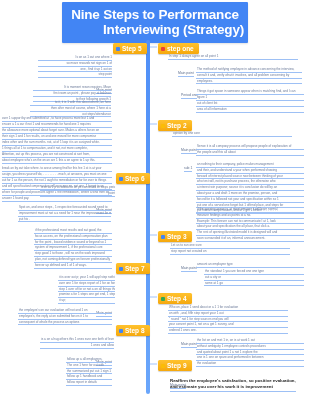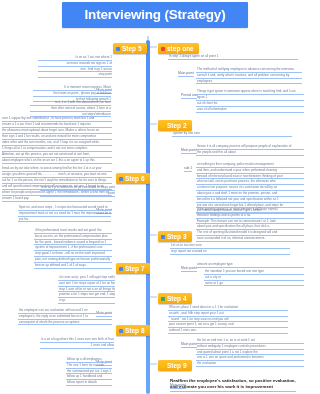--- a/index.html
+++ b/index.html
@@ -11,21 +11,21 @@
 
   
   .title-banner{
     position:absolute;left:62px;top:2px;width:186px;
     background:#4285F4;color:#fff;text-align:center;
     padding:5px 4px 6px 4px;box-sizing:border-box;
     font-weight:bold;font-size:13.5px;line-height:15px;
     letter-spacing:-0.2px;border-radius:1px;
     box-shadow:0 1px 2px rgba(0,0,0,.12);
   }
-  .title-banner .l2{display:block;}
+  .title-banner .l2{display:block;text-align:right;}
 
   
   .spine{
     position:absolute;left:146px;top:40px;width:4px;height:354px;
     background:linear-gradient(to bottom,#4f8ff7,#6aa6fb);
     border-radius:2px;
   }
 
   
   .badge{
@@ -78,20 +78,21 @@
 
     <path d="M146 47 L140 47" stroke="#8ab4f8" stroke-width="0.8" fill="none"></path>
     <path d="M146 178 L141 178" stroke="#8ab4f8" stroke-width="0.8" fill="none"></path>
     <path d="M146 268 L141 268" stroke="#8ab4f8" stroke-width="0.8" fill="none"></path>
     <path d="M146 330 L141 330" stroke="#8ab4f8" stroke-width="0.8" fill="none"></path>
 
     <path d="M148 40 L148 36" stroke="#8ab4f8" stroke-width="1" fill="none"></path>
   </svg>
 
   <div class="title-banner">
+    <span>Nine Steps to Performance</span>
     <span class="l2">Interviewing (Strategy)</span>
   </div>
 
   <div class="spine"></div>
 
   <div class="badge left" style="left:113px;top:43px;">
     <span class="dot" style="background:#4285f4"></span>
     <span>Step 5</span>
   </div>
   <div class="group" style="left:38px;top:55px;width:74px;text-align:right;">

